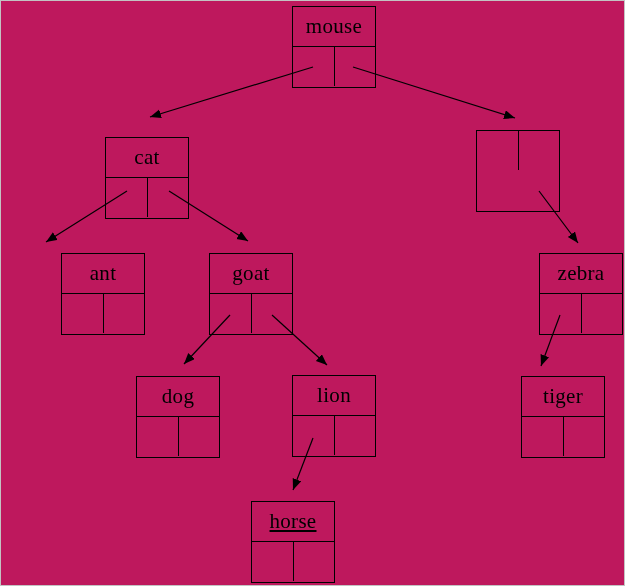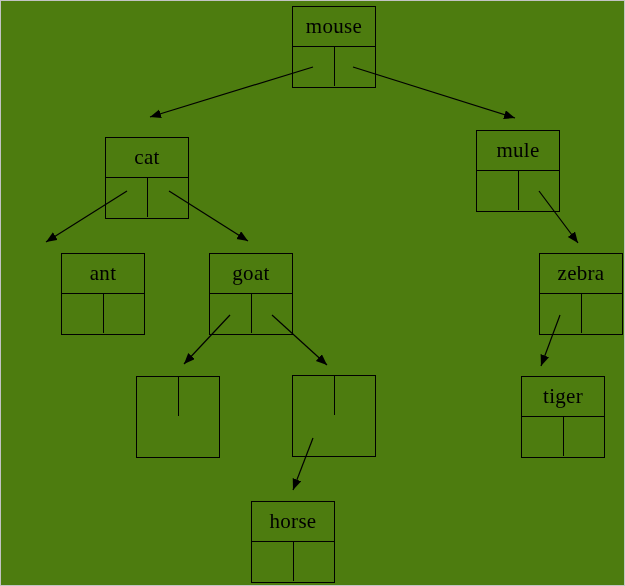--- a/index.html
+++ b/index.html
@@ -2,21 +2,21 @@
 <html><head>
 <meta charset="utf-8">
 <style>
   html, body { margin: 0; padding: 0; background: #ffffff; }
   #frame {
     position: relative;
     width: 625px;
     height: 586px;
     box-sizing: border-box;
     border: 1px solid #c3c3c3;
-    background: #4d7c0f;
+    background: #be185d;
     font-family: "Liberation Serif", serif;
     overflow: hidden;
   }
   .node {
     position: absolute;
     box-sizing: border-box;
     width: 84px;
     height: 82px;
     border: 1.5px solid #000000;
     background: transparent;
@@ -58,21 +58,20 @@
 
   <div class="node" style="left: 104px; top: 136px; border-color: rgb(0, 0, 0);">
     <div class="node-label" style="color: rgb(0, 0, 0);">cat</div>
     <div class="node-cells">
       <div class="cell left"></div>
       <div class="cell right"></div>
     </div>
   </div>
 
   <div class="node" style="left: 475px; top: 129px; border-color: rgb(0, 0, 0);">
-    <div class="node-label" style="color: rgb(0, 0, 0);">mule</div>
     <div class="node-cells">
       <div class="cell left"></div>
       <div class="cell right"></div>
     </div>
   </div>
 
   <div class="node" style="left: 20px; top: 252px; border-color: rgb(0, 0, 0); margin-left: 40px;">
     <div class="node-label" style="color: rgb(0, 0, 0);">ant</div>
     <div class="node-cells">
       <div class="cell left"></div>
@@ -90,42 +89,44 @@
 
   <div class="node" style="left: 538px; top: 252px; border-color: rgb(0, 0, 0);">
     <div class="node-label" style="color: rgb(0, 0, 0);">zebra</div>
     <div class="node-cells">
       <div class="cell left"></div>
       <div class="cell right"></div>
     </div>
   </div>
 
   <div class="node" style="left: 135px; top: 375px; border-color: rgb(0, 0, 0);">
+    <div class="node-label" style="color: rgb(0, 0, 0);">dog</div>
     <div class="node-cells">
       <div class="cell left"></div>
       <div class="cell right"></div>
     </div>
   </div>
 
   <div class="node" style="left: 291px; top: 374px; border-color: rgb(0, 0, 0);">
+    <div class="node-label" style="color: rgb(0, 0, 0);">lion</div>
     <div class="node-cells">
       <div class="cell left"></div>
       <div class="cell right"></div>
     </div>
   </div>
 
   <div class="node" style="left: 496px; top: 375px; border-color: rgb(0, 0, 0); margin-left: 24px;">
     <div class="node-label" style="color: rgb(0, 0, 0);">tiger</div>
     <div class="node-cells">
       <div class="cell left"></div>
       <div class="cell right"></div>
     </div>
   </div>
 
-  <div class="node" style="left: 250px; top: 500px; border-color: rgb(0, 0, 0);">
+  <div class="node" style="left: 250px; top: 500px; border-color: rgb(0, 0, 0); text-decoration: underline;">
     <div class="node-label" style="color: rgb(0, 0, 0);">horse</div>
     <div class="node-cells">
       <div class="cell left"></div>
       <div class="cell right"></div>
     </div>
   </div>
 </div>
   <svg id="arrows" width="625" height="586" viewBox="0 0 625 586" xmlns="http://www.w3.org/2000/svg">
     <defs>
       <marker id="arrowhead" markerUnits="userSpaceOnUse" markerWidth="13" markerHeight="10" refX="11" refY="4.5" orient="auto">

